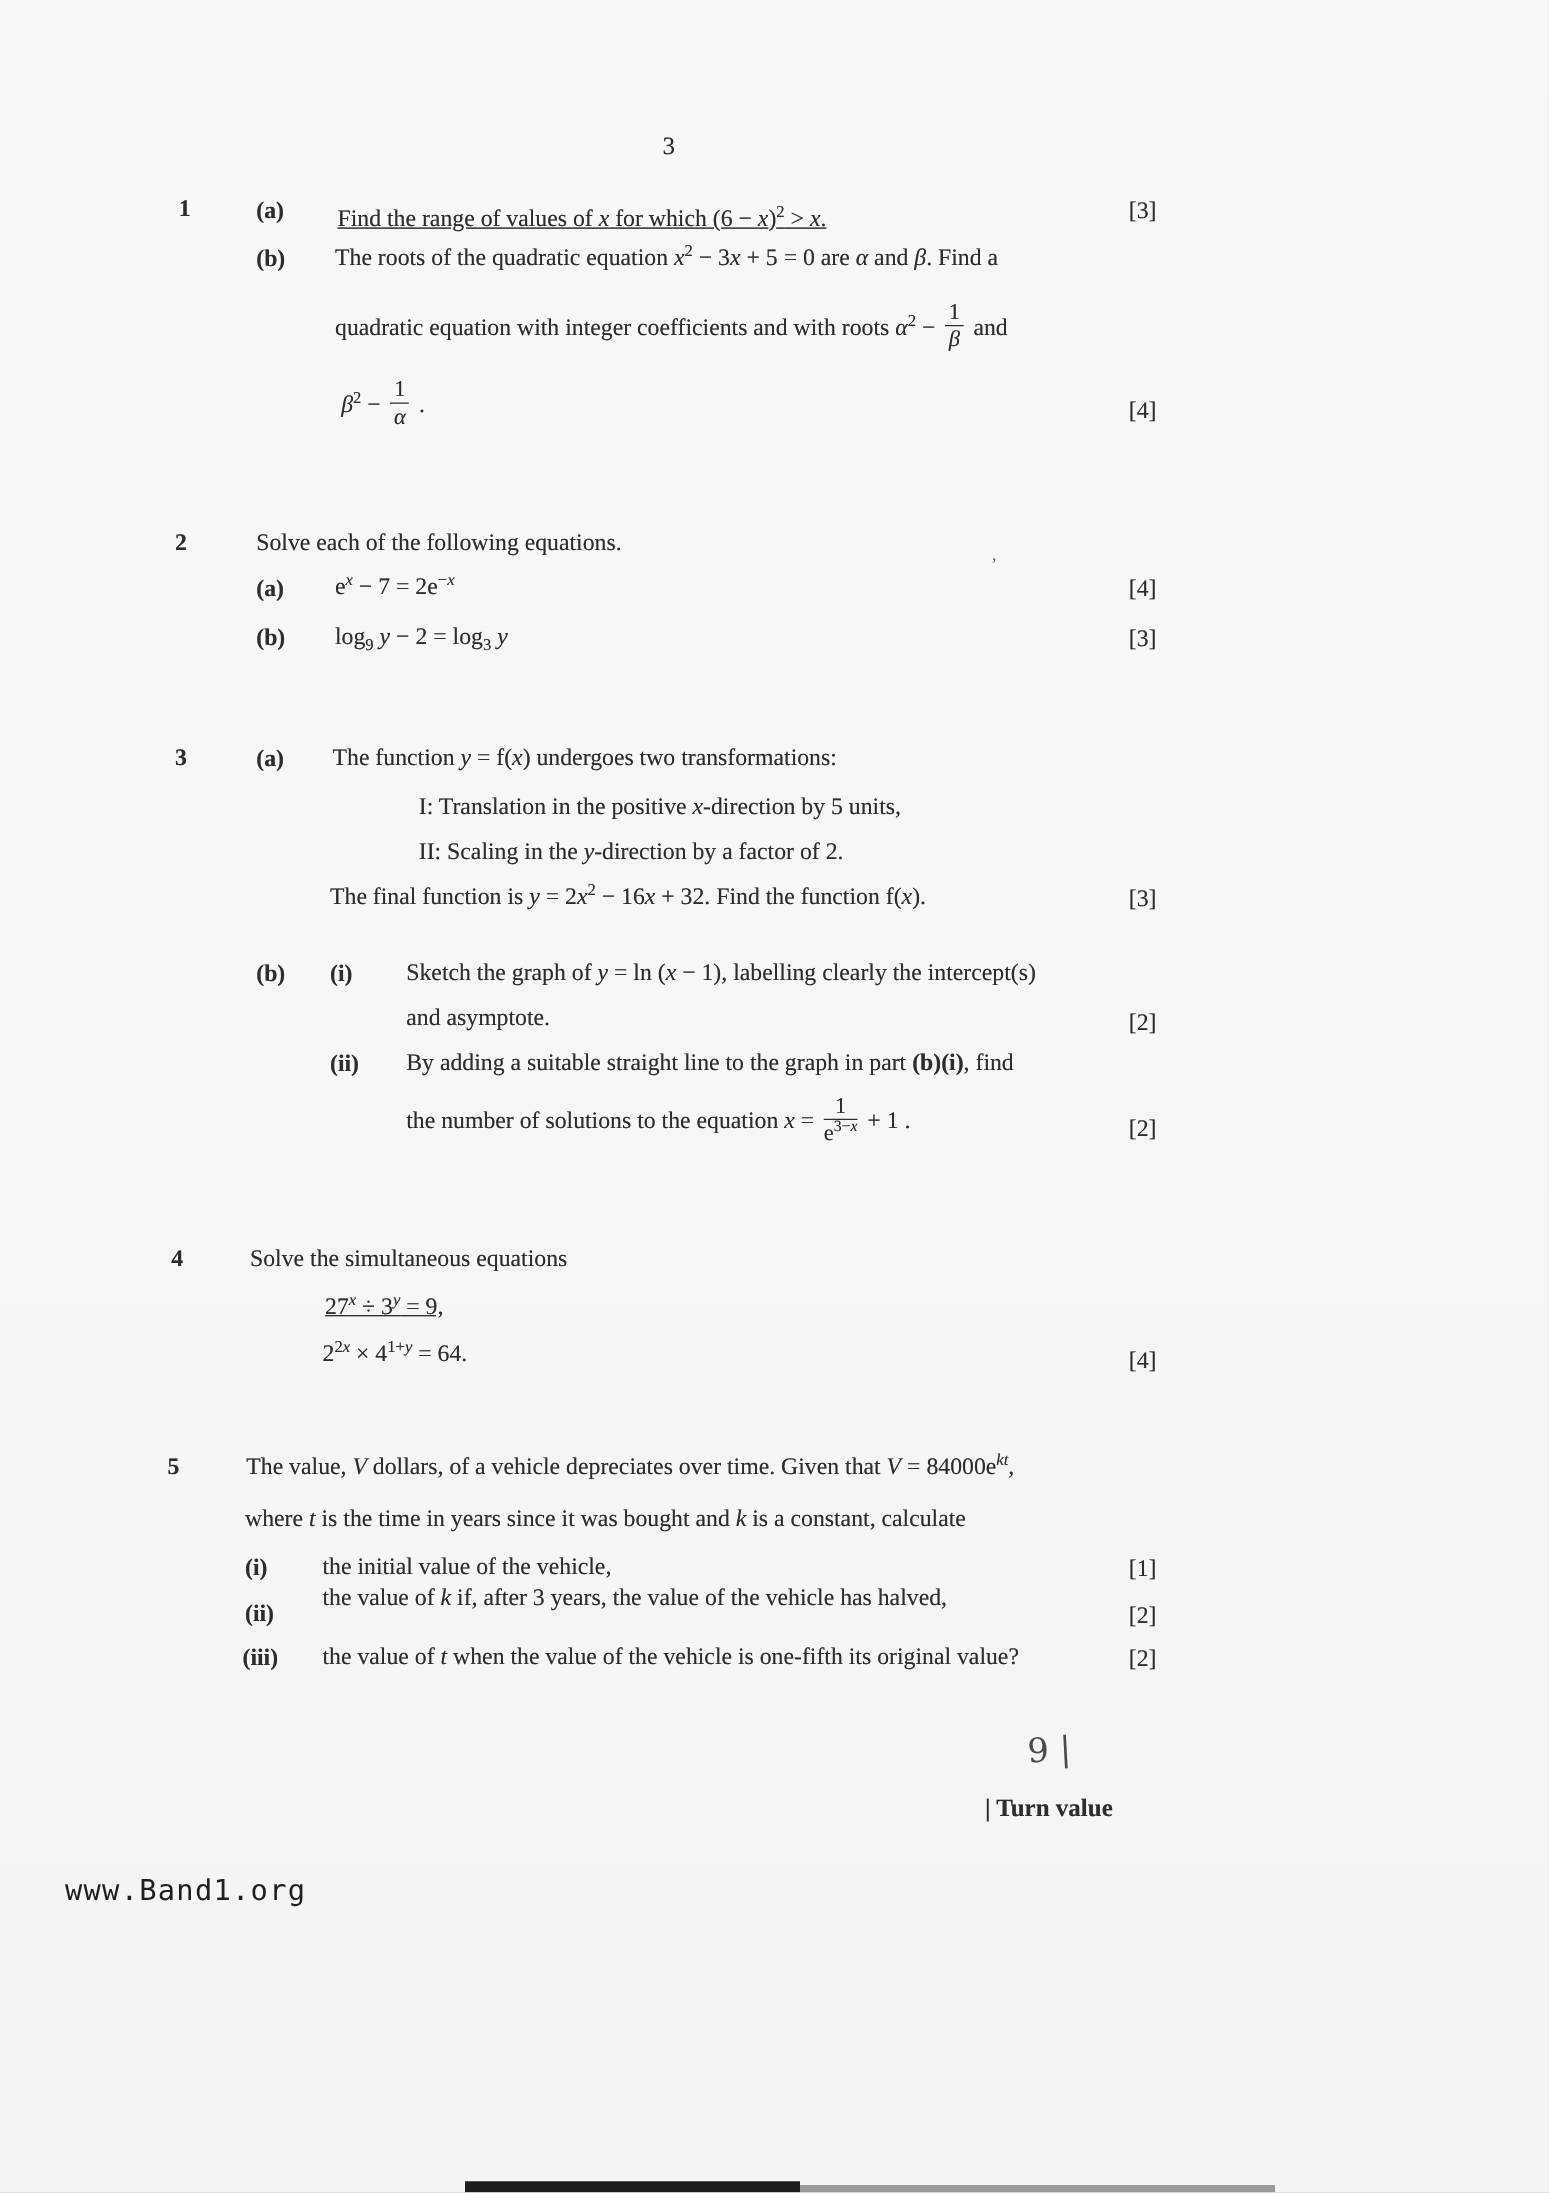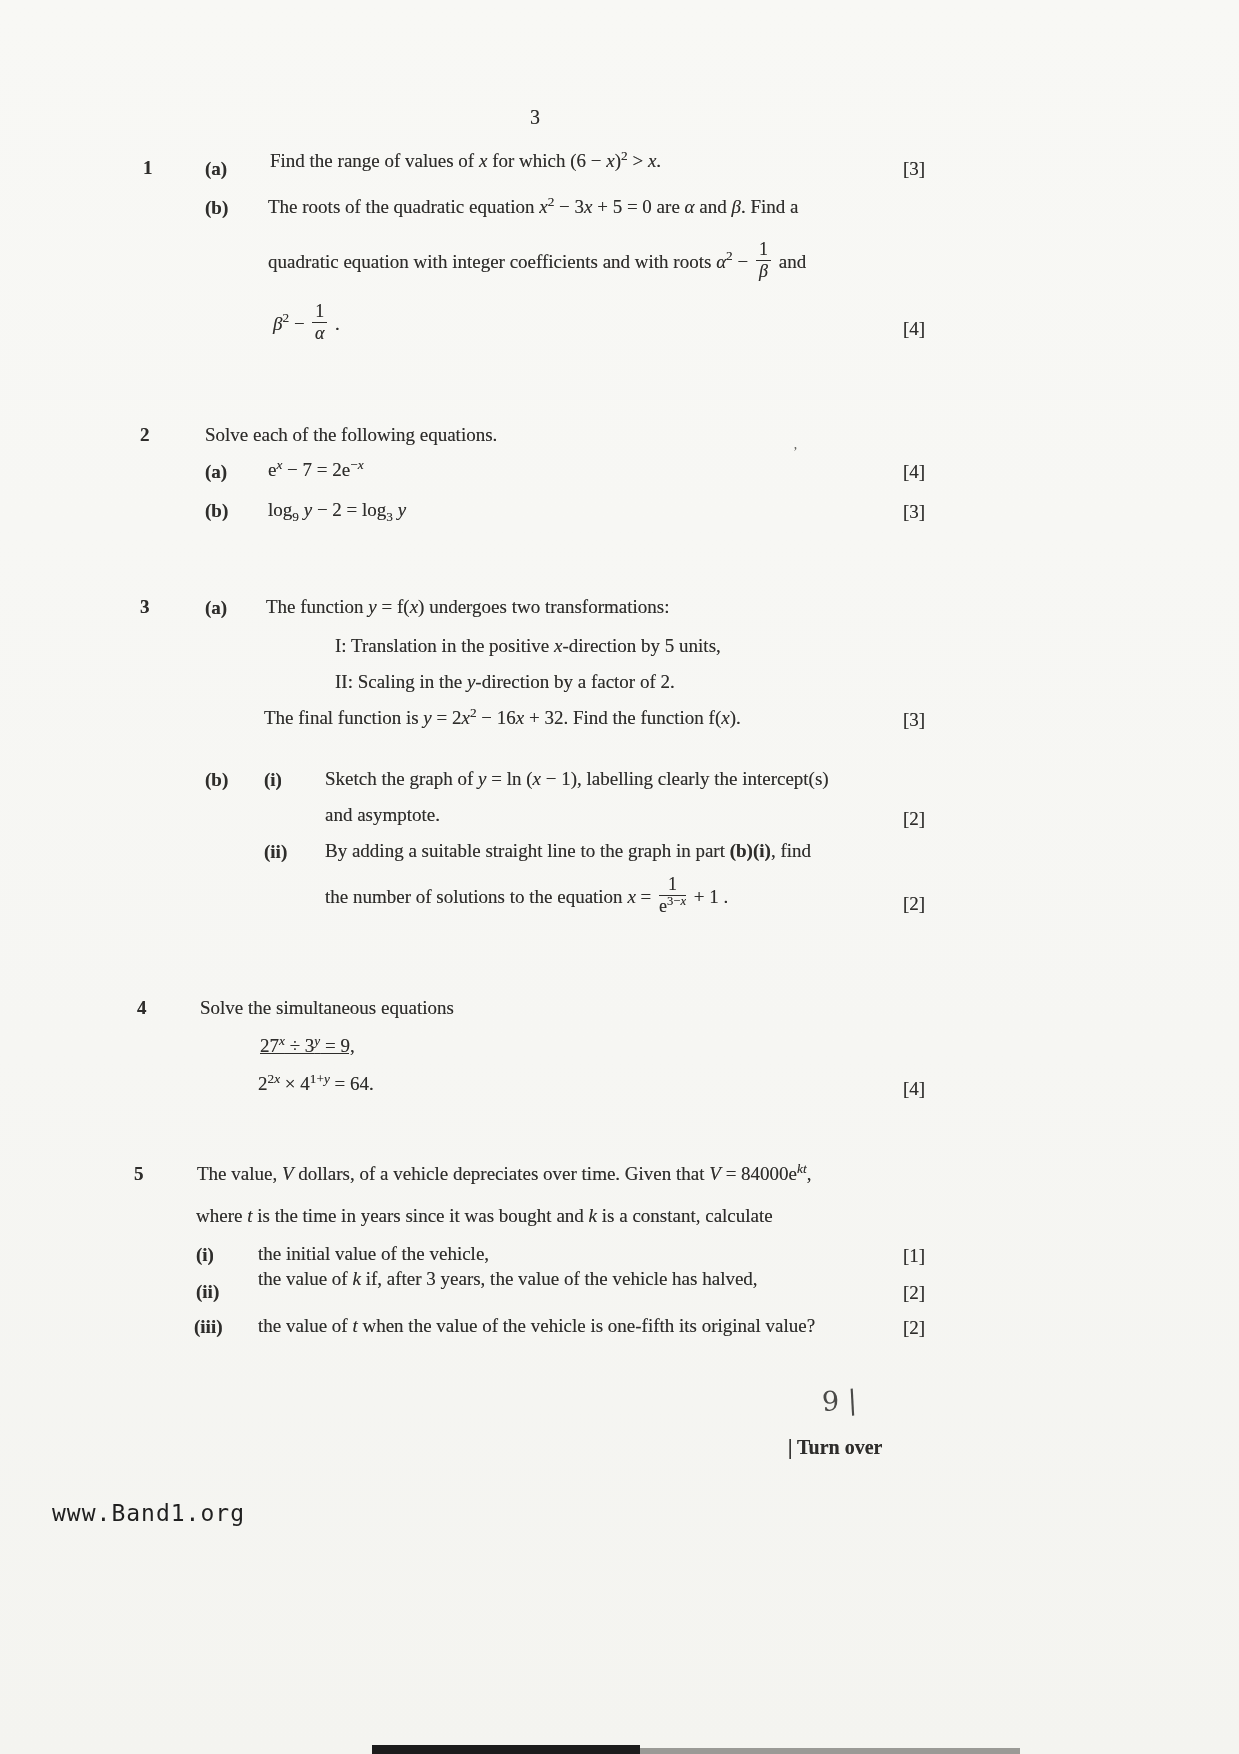--- a/index.html
+++ b/index.html
@@ -33,21 +33,21 @@
 </head>
 <body>
 
 <div class="sheet">
 
   <div class="pos pagenum" style="left:530px;top:106px;">3</div>
 
   <div>
     <div class="pos qnum" style="left:143px;top:157px;">1</div>
     <div class="pos plabel" style="left:205px;top:158px;">(a)</div>
-    <div class="pos" style="left:270px;top:150px;">Find the range of values of <i>x</i> for which (6 − <i>x</i>)<sup>2</sup> &gt; <i>x</i>.</div>
+    <div class="pos" style="left:270px;top:165px;text-decoration:underline;">Find the range of values of <i>x</i> for which (6 − <i>x</i>)<sup>2</sup> &gt; <i>x</i>.</div>
     <div class="marks" style="top:158px;">[3]</div>
 
     <div class="pos plabel" style="left:205px;top:197px;">(b)</div>
     <div class="pos" style="left:268px;top:196px;">The roots of the quadratic equation <i>x</i><sup>2</sup> − 3<i>x</i> + 5 = 0 are <i>α</i> and <i>β</i>. Find a</div>
     <div class="pos" style="left:268px;top:243px;">quadratic equation with integer coefficients and with roots  <i>α</i><sup>2</sup> − <span class="frac"><span class="num">1</span><span class="den"><i>β</i></span></span>  and</div>
     <div class="pos" style="left:273px;top:305px;"><i>β</i><sup>2</sup> − <span class="frac"><span class="num">1</span><span class="den"><i>α</i></span></span> .</div>
     <div class="marks" style="top:318px;">[4]</div>
   </div>
 
   <div>
@@ -103,19 +103,19 @@
     <div class="pos plabel" style="left:196px;top:1281px;">(ii)</div>
     <div class="pos" style="left:258px;top:1268px;">the value of <i>k</i> if, after 3 years, the value of the vehicle has halved,</div>
     <div class="marks" style="top:1282px;">[2]</div>
 
     <div class="pos plabel" style="left:194px;top:1316px;">(iii)</div>
     <div class="pos" style="left:258px;top:1315px;">the value of <i>t</i> when the value of the vehicle is one-fifth its original value?</div>
     <div class="marks" style="top:1317px;">[2]</div>
   </div>
 
   <div class="pos handwrit" style="left:822px;top:1385px;">9 |</div>
-  <div class="pos turnover" style="left:788px;top:1436px;">| Turn over</div>
+  <div class="pos turnover" style="left:788px;top:1436px;">| Turn value</div>
   <div class="pos watermark" style="left:52px;top:1500px;">www.Band1.org</div>
 
   <div class="scanbar-dark" style="left:372px;top:1745px;width:268px;height:9px;"></div>
   <div class="scanbar-gray" style="left:640px;top:1748px;width:380px;height:6px;"></div>
 
 </div>
 
 </body></html>

